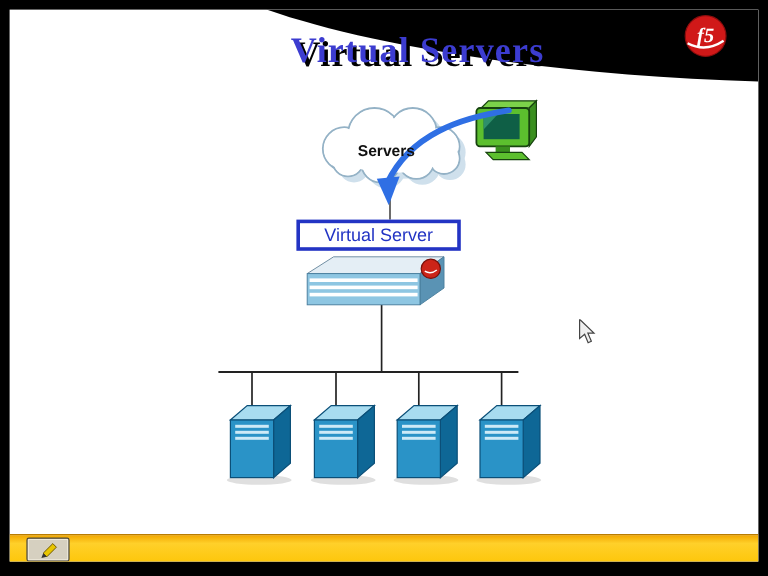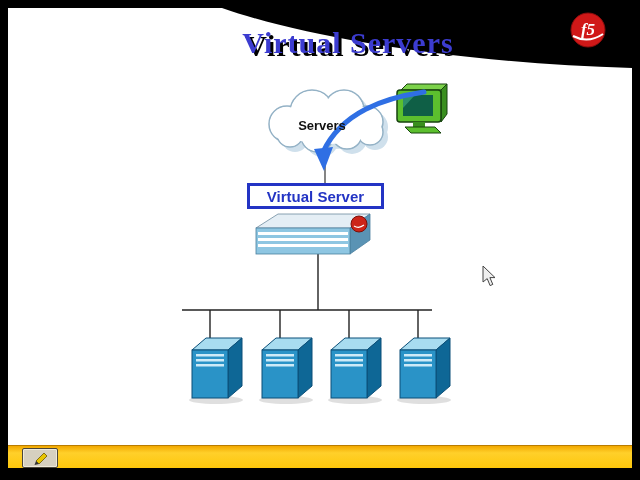--- a/index.html
+++ b/index.html
@@ -15,21 +15,21 @@
 
   .logo{position:absolute;left:556px;top:2px;width:48px;height:42px;}
 
   .diagram{position:absolute;left:0;top:0;width:624px;height:460px;display:block;}
 
   .internet-label{position:absolute;left:244px;top:108px;width:140px;height:20px;line-height:20px;
     text-align:center;font-weight:bold;font-size:13px;color:#111;}
 
   .vs-box{position:absolute;left:239px;top:175px;width:131px;height:20px;
     border:3px solid #2334c4;background:#fff;display:flex;align-items:center;justify-content:center;
-    font-weight:bold;font-size:15px;color:#2334c4;}
+    font-weight:normal;font-size:15px;color:#2334c4;}
 
   .bottom-bar{position:absolute;left:0;top:437px;width:624px;height:23px;
     background:linear-gradient(#f2a800,#ffd02a 30%,#fdc60a);border-top:1px solid #b97c00;}
   .pencil-btn{position:absolute;left:14px;top:2px;width:34px;height:18px;background:#d6d0c0;
     border:1px solid #4a463a;border-radius:2px;box-shadow:inset 0 0 0 1px #efeadb;cursor:pointer;}
   .pencil-btn svg{display:block;margin:0 auto;}
 
   .cursor{position:absolute;left:474px;top:258px;width:16px;height:22px;}
 </style>
 </head>

